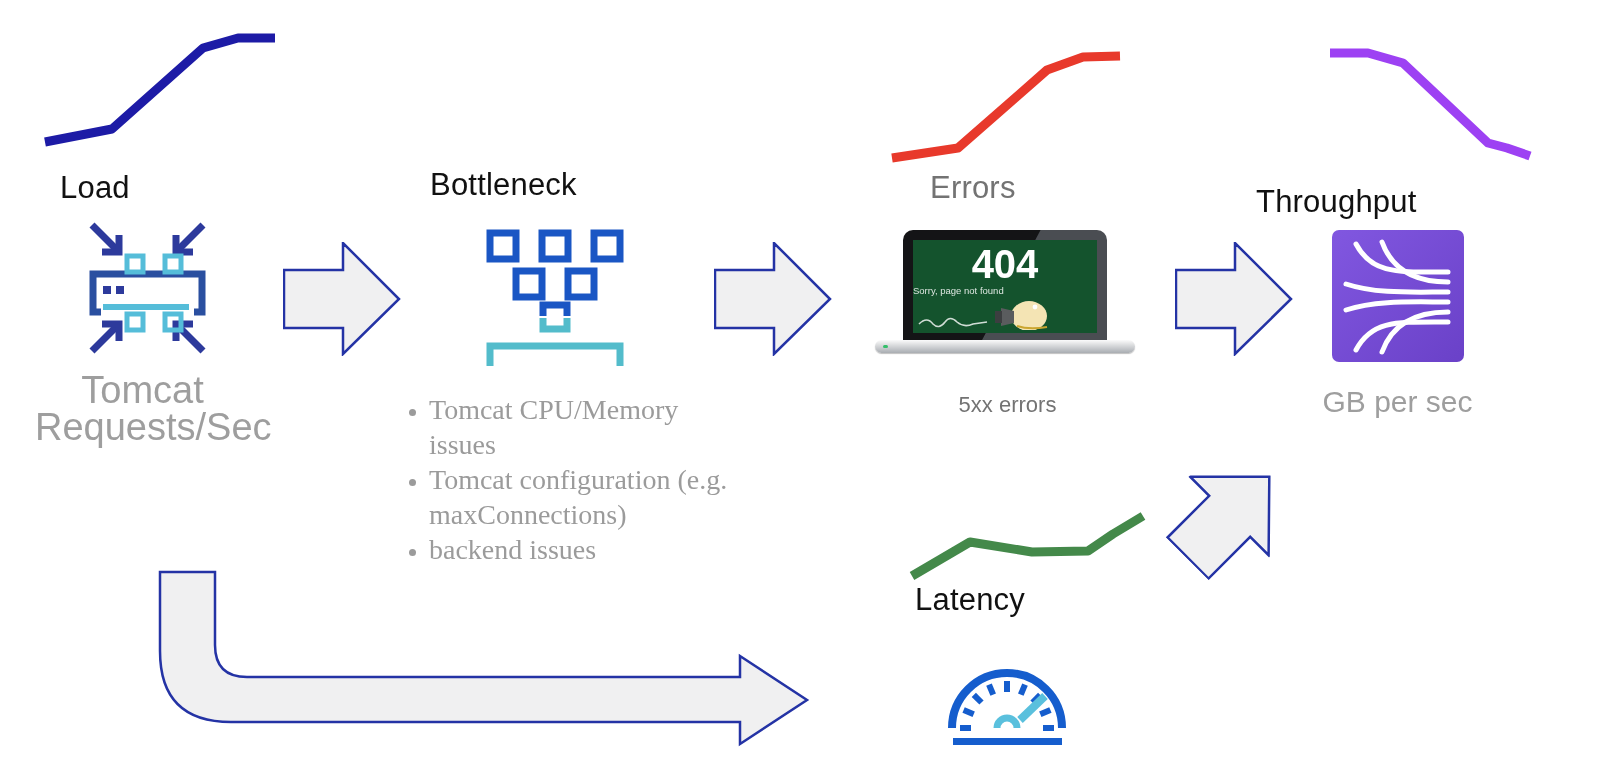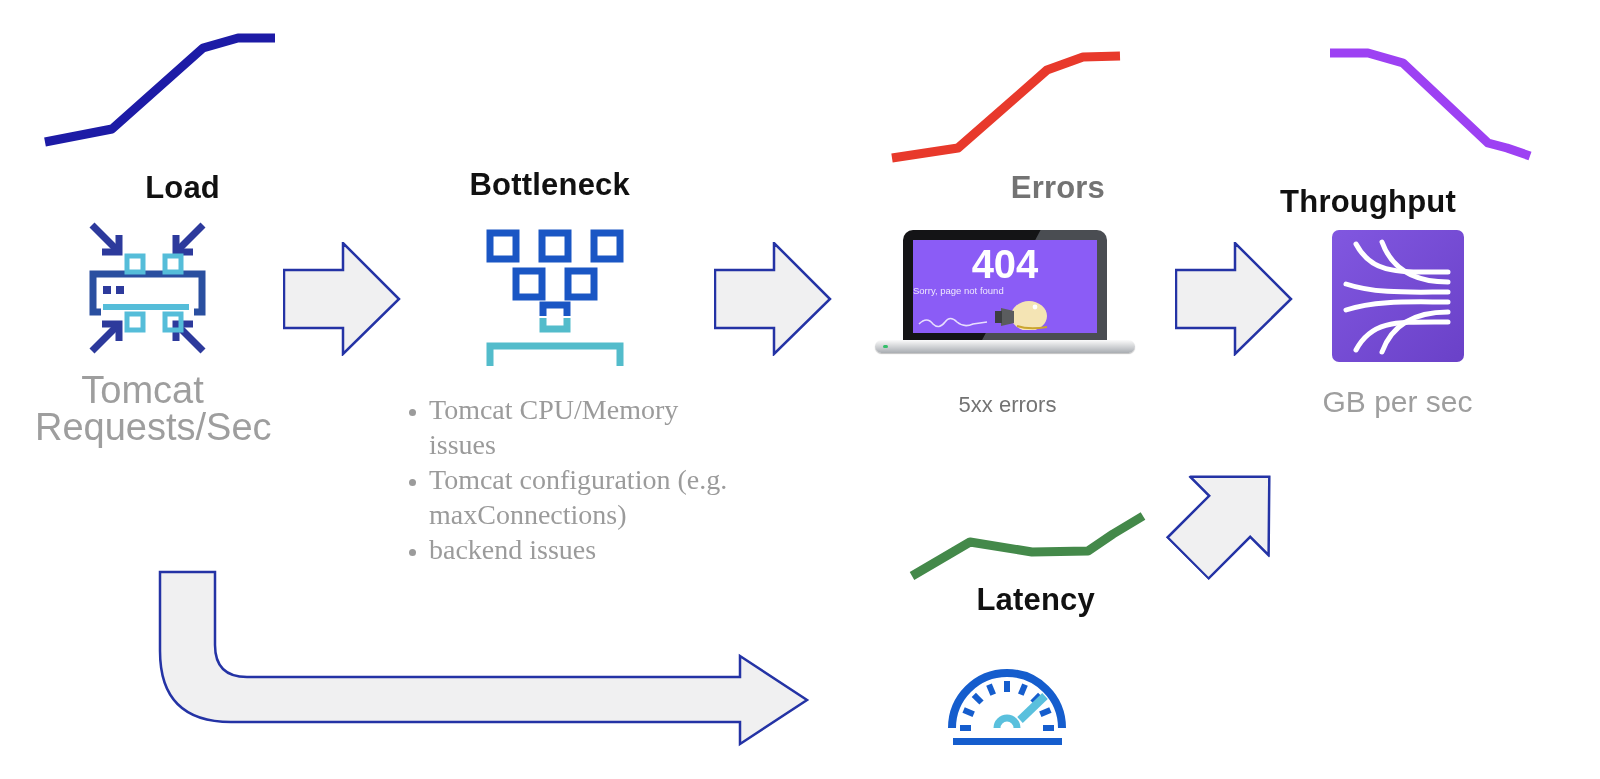--- a/index.html
+++ b/index.html
@@ -1,34 +1,34 @@
 <!DOCTYPE html>
 <html><head>
 <meta charset="utf-8">
 <style>
   html,body{margin:0;padding:0;background:#ffffff;}
   body{width:1600px;height:779px;position:relative;overflow:hidden;
        font-family:"Liberation Sans","DejaVu Sans",sans-serif;}
   .abs{position:absolute;}
-  .stage-label{font-weight:bold;font-size:31px;color:#111111;text-align:right;letter-spacing:.2px;}
+  .stage-label{font-weight:normal;font-size:31px;color:#111111;text-align:left;letter-spacing:.2px;}
   .caption{font-size:38px;color:#9e9e9e;text-align:center;line-height:37px;}
   .red{color:#737373;}
   svg{display:block;}
   .spark{fill:none;stroke-width:9;stroke-linejoin:round;stroke-linecap:butt;}
   .block-arrow{fill:#f0f0f1;stroke:#2433a5;stroke-width:2.5;}
   
   ul.bullets{margin:0;padding:0 0 0 44px;width:300px;list-style:disc outside;}
   ul.bullets li{font-size:28px;line-height:35px;color:#9b9b9b;margin:0;font-family:Liberation Serif, serif;}
   ul.bullets li::marker{color:#9b9b9b;font-size:22px;}
   
   .laptop{width:260px;height:124px;}
   .bezel{position:absolute;left:28px;top:0;width:204px;height:112px;
          border-radius:10px 10px 0 0;
          background:linear-gradient(118deg,#141416 52%,#4a4d52 52.4%);}
-  .lscreen{position:absolute;left:38px;top:10px;width:184px;height:93px;background:#8b5cf6;overflow:hidden;}
+  .lscreen{position:absolute;left:38px;top:10px;width:184px;height:93px;background:#14532d;overflow:hidden;}
   .err-code{font-size:40px;font-weight:bold;color:#ffffff;text-align:center;margin-top:3px;line-height:42px;}
   .err-msg{font-size:9.5px;color:rgba(255,255,255,.85);text-align:left;line-height:12px;}
   .lbase{position:absolute;left:0;top:110px;width:260px;height:13px;border-radius:7px;
          background:linear-gradient(#fbfbfb,#a9adb2);box-shadow:0 1px 1px rgba(0,0,0,.25);}
   .lbase .dot{position:absolute;left:8px;top:5px;width:5px;height:3px;background:#35c06a;border-radius:2px;}
 </style>
 </head>
 <body>
 
 <svg class="abs" style="left:35px;top:30px" width="250" height="120" viewBox="0 0 250 120">

